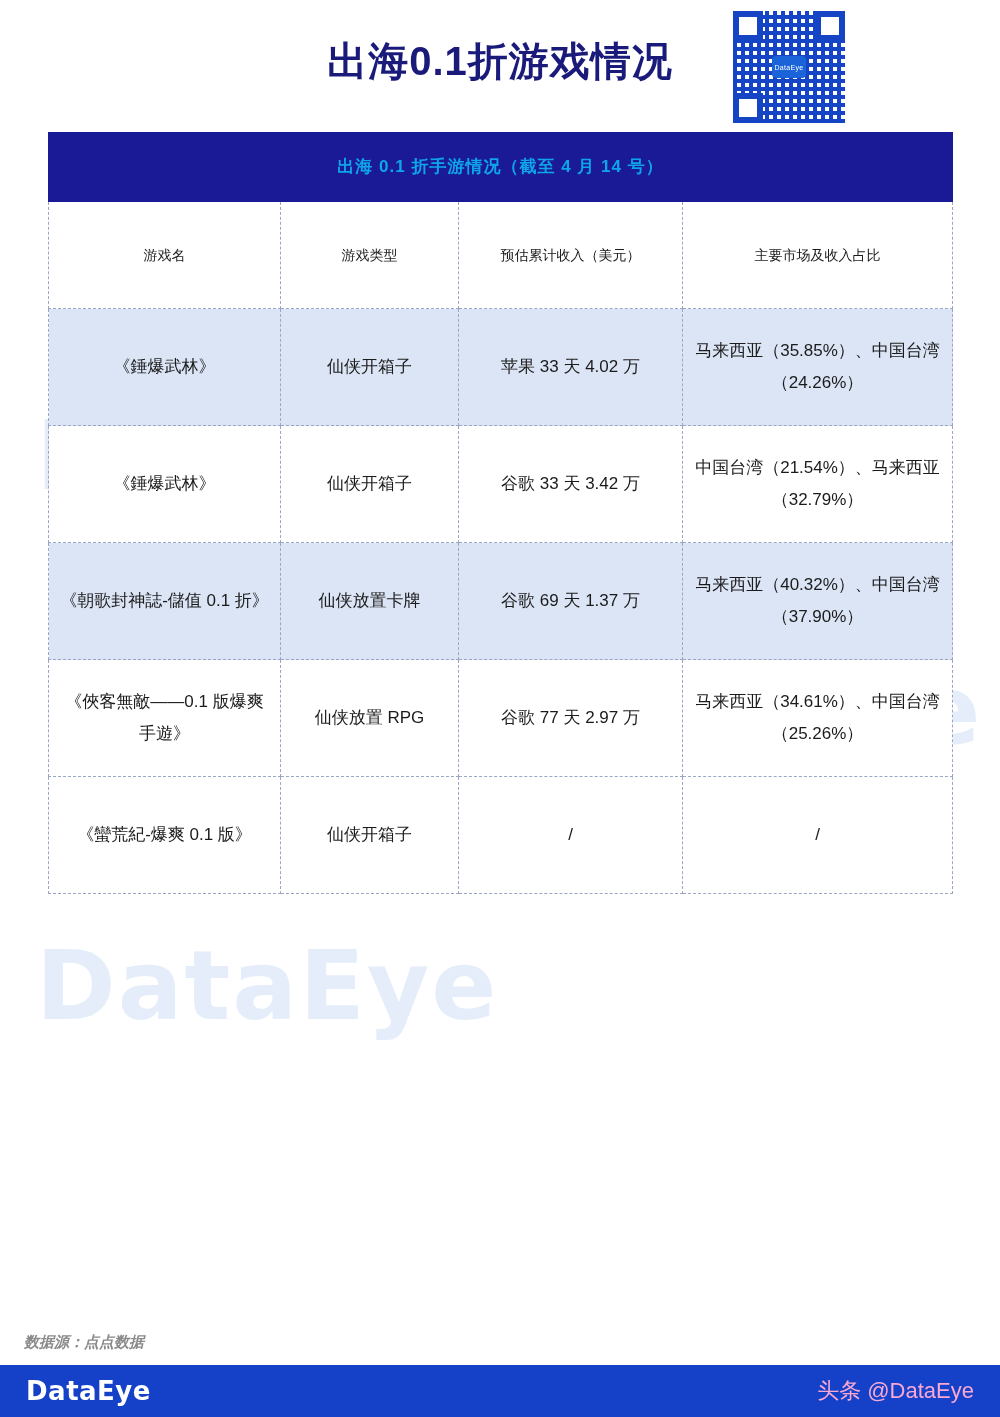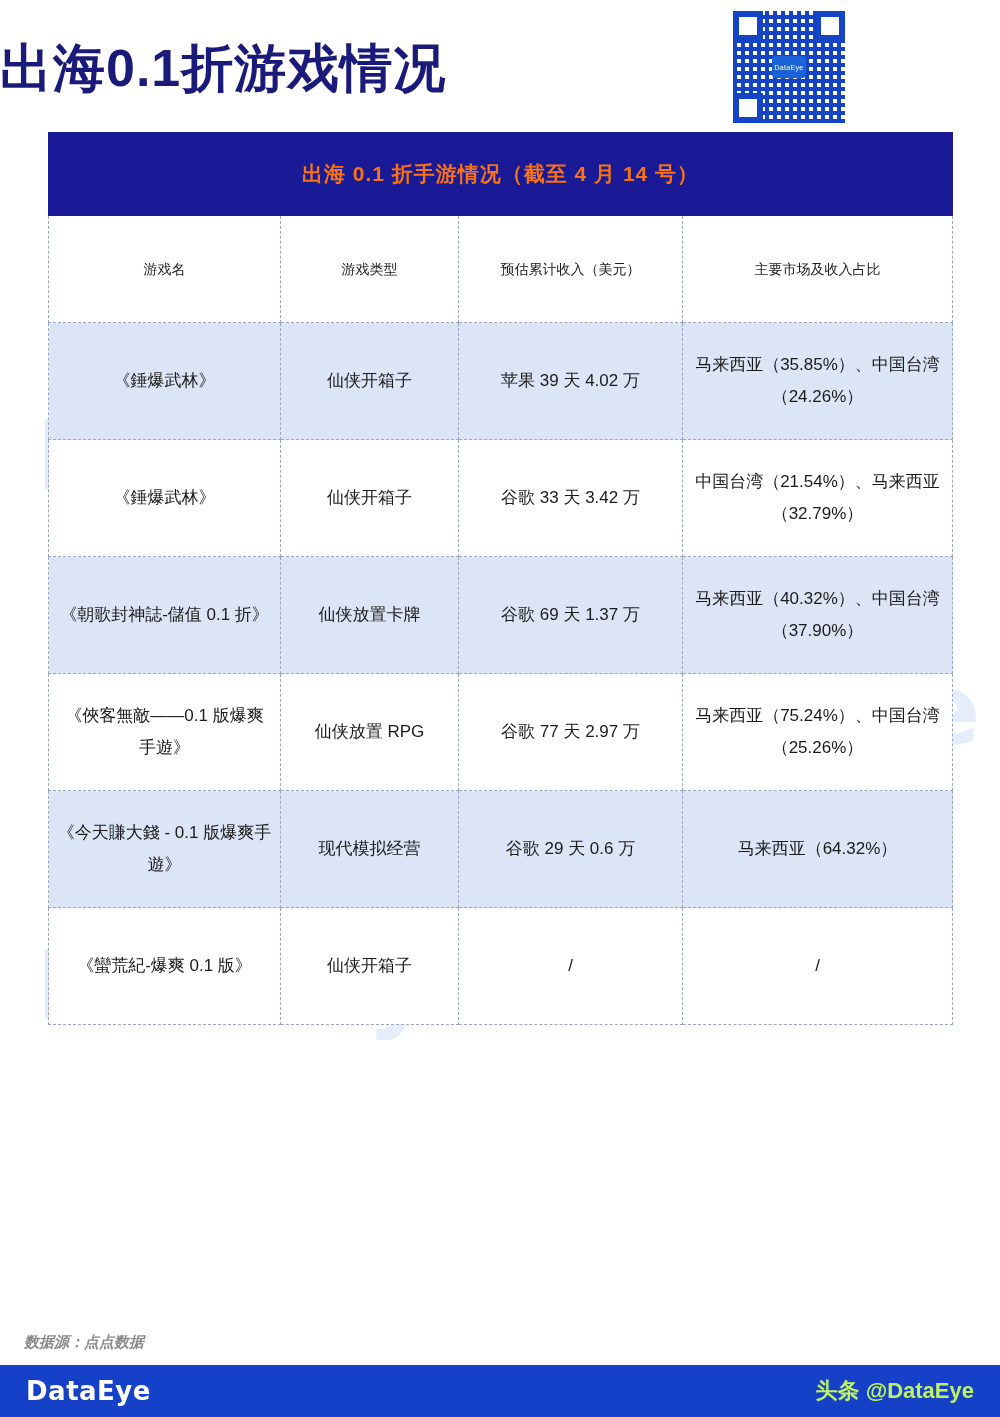--- a/index.html
+++ b/index.html
@@ -17,21 +17,22 @@
   
   .page-header {
     position: relative;
     height: 132px;
   }
   .title {
     position: absolute;
     left: 0;
     right: 0;
     top: 34px;
-    font-size: 52px;
+    text-align: center;
+    font-size: 40px;
     font-weight: bold;
     color: #1a1a7a;
     letter-spacing: 1px;
   }
   .qr-wrap {
     position: absolute;
     right: 152px;
     top: 8px;
     width: 118px;
     height: 118px;
@@ -114,25 +115,25 @@
     border: 1px dashed #9aa6c4;
     text-align: center;
     vertical-align: middle;
     font-size: 17px;
     color: #1b1b1b;
     padding: 10px 8px;
     line-height: 1.9;
   }
   tr.table-title-row td {
     background: #1a1a96;
-    color: #f97316;
-    font-size: 21px;
+    color: #0ea5e9;
+    font-size: 17px;
     font-weight: bold;
     height: 52px;
-    padding: 15px;
+    padding: 8px;
     border: 1px solid #1a1a96;
     letter-spacing: 1px;
   }
   tr.col-header-row td {
     background: #ffffff;
     height: 86px;
     font-size: 14px;
   }
   tr.band td {
     background: #dbe5f5;
@@ -169,23 +170,23 @@
     box-sizing: border-box;
   }
   .brand {
     color: #ffffff;
     font-size: 26px;
     font-weight: bold;
     letter-spacing: 0.5px;
     font-family: "DejaVu Sans", sans-serif;
   }
   .handle {
-    color: #bef264;
+    color: #f9a8d4;
     font-size: 22px;
-    font-weight: bold;
+    font-weight: normal;
   }
 </style>
 </head>
 <body>
 
 <div class="page-header">
   <div class="title">出海0.1折游戏情况</div>
   <div class="qr-wrap">
     <div class="qr">
       <div class="qr-bl"></div>
@@ -213,46 +214,40 @@
       <tr class="col-header-row">
         <td>游戏名</td>
         <td>游戏类型</td>
         <td>预估累计收入（美元）</td>
         <td>主要市场及收入占比</td>
       </tr>
 
       <tr class="band">
         <td class="cell">《錘爆武林》</td>
         <td class="cell">仙侠开箱子</td>
-        <td class="cell">苹果 39 天 4.02 万</td>
+        <td class="cell">苹果 33 天 4.02 万</td>
         <td class="cell">马来西亚（35.85%）、中国台湾（24.26%）</td>
       </tr>
       <tr class="plain">
         <td class="cell">《錘爆武林》</td>
         <td class="cell">仙侠开箱子</td>
         <td class="cell">谷歌 33 天 3.42 万</td>
         <td class="cell">中国台湾（21.54%）、马来西亚（32.79%）</td>
       </tr>
       <tr class="band">
         <td class="cell">《朝歌封神誌-儲值 0.1 折》</td>
         <td class="cell">仙侠放置卡牌</td>
         <td class="cell">谷歌 69 天 1.37 万</td>
         <td class="cell">马来西亚（40.32%）、中国台湾（37.90%）</td>
       </tr>
       <tr class="plain">
         <td class="cell">《俠客無敵——0.1 版爆爽手遊》</td>
         <td class="cell">仙侠放置 RPG</td>
         <td class="cell">谷歌 77 天 2.97 万</td>
-        <td class="cell">马来西亚（75.24%）、中国台湾（25.26%）</td>
-      </tr>
-      <tr class="band">
-        <td class="cell">《今天賺大錢 - 0.1 版爆爽手遊》</td>
-        <td class="cell">现代模拟经营</td>
-        <td class="cell">谷歌 29 天 0.6 万</td>
-        <td class="cell">马来西亚（64.32%）</td>
+        <td class="cell">马来西亚（34.61%）、中国台湾（25.26%）</td>
       </tr>
       <tr class="plain">
         <td class="cell">《蠻荒紀-爆爽 0.1 版》</td>
         <td class="cell">仙侠开箱子</td>
         <td class="cell">/</td>
         <td class="cell">/</td>
       </tr>
     </tbody>
   </table>
 </div>

